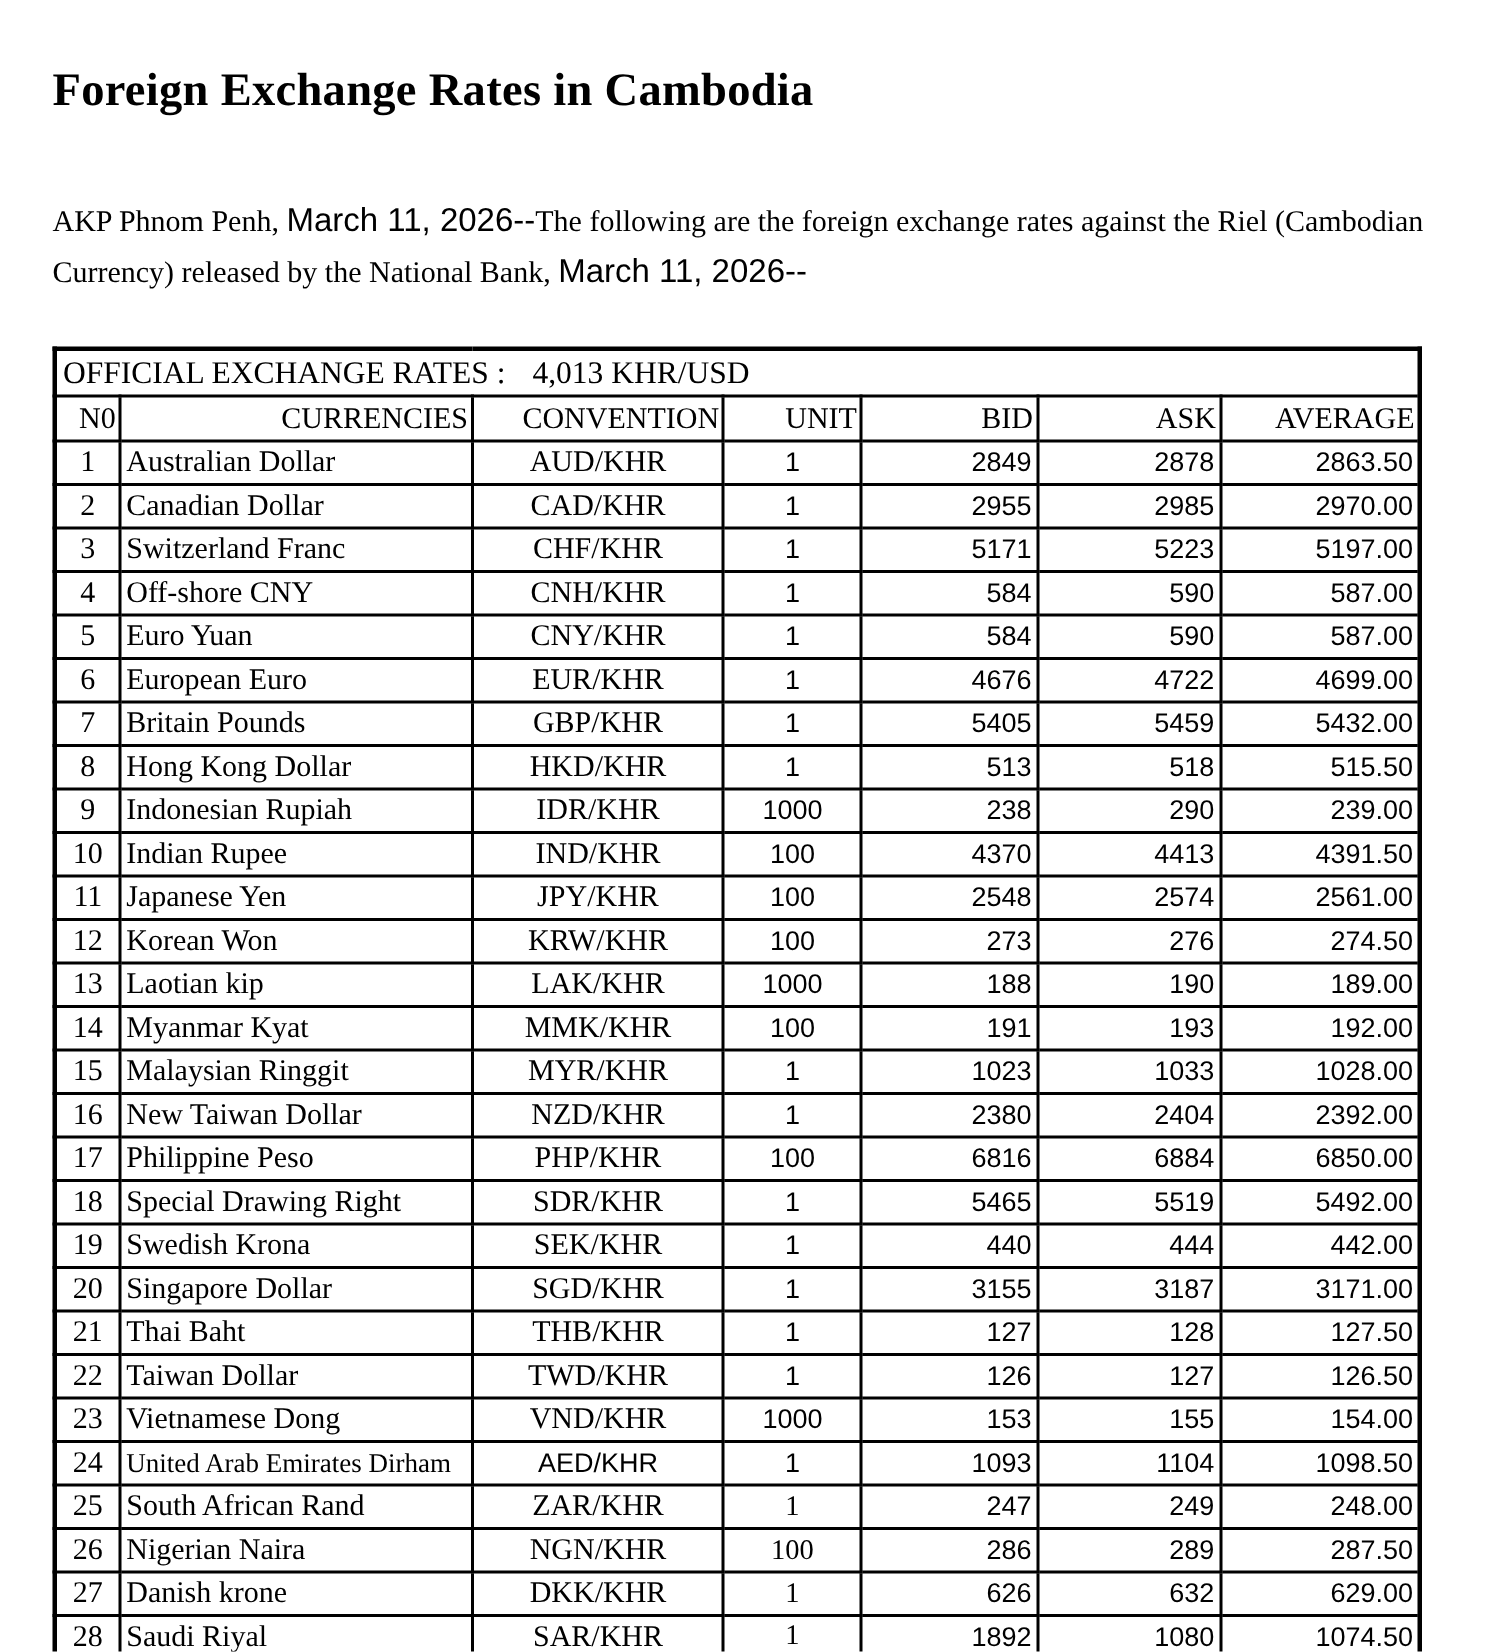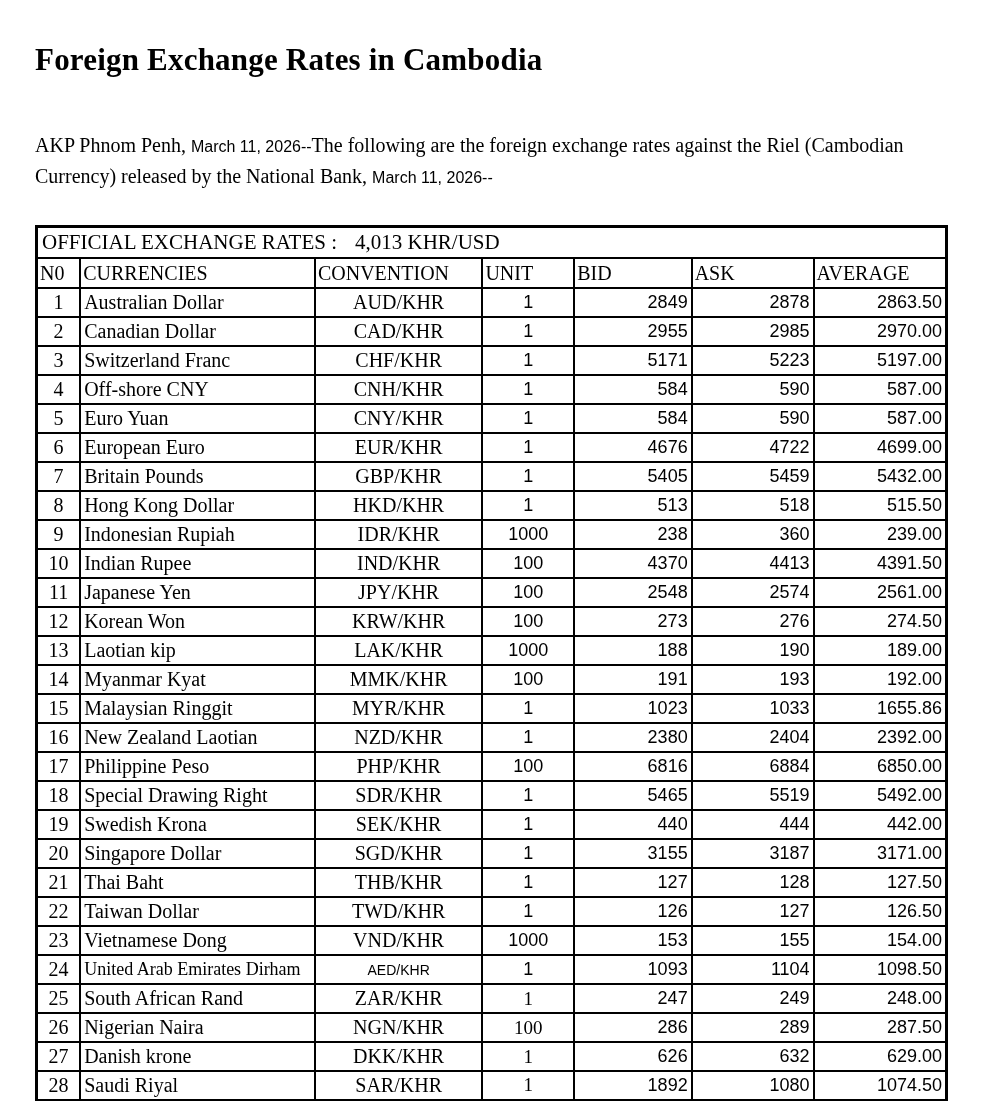--- a/index.html
+++ b/index.html
@@ -22,21 +22,21 @@
     letter-spacing: 0.2px;
     margin-bottom: 0;
   }
   .intro {
     margin-top: 52px;
     font-size: 20px;
     line-height: 1.55;
     width: 930px;
   }
   .intro .seg-serif { font-family: "Liberation Serif", serif; }
-  .intro .seg-sans  { font-family: "Liberation Sans", sans-serif; font-size: 16px; }
+  .intro .seg-sans  { font-family: "Liberation Sans", sans-serif; font-size: 22px; }
 
   table.rates {
     margin-top: 33px;
     width: 913px;
     border-collapse: collapse;
     table-layout: fixed;
   }
   table.rates, table.rates td, table.rates th {
     border: 2px solid #000000;
   }
@@ -49,41 +49,41 @@
     padding: 2px 4px;
     text-align: left;
     font-weight: normal;
     height: 29px;
   }
   .banner-value { margin-left: 18px; }
 
   th.col-h {
     font-weight: normal;
     font-size: 20px;
-    text-align: left;
+    text-align: right;
     height: 30px;
     padding: 1px 2px;
   }
 
   tr.data-row { height: 29px; }
   td.cell { padding: 1px 3px; font-size: 20px; }
   td.cell-no         { text-align: center; }
   td.cell-currency   { text-align: left; }
   td.cell-convention { text-align: center; margin-left: 22px; }
   td.cell-unit       { text-align: center; font-family: "Liberation Sans", sans-serif; font-size: 18px; }
   td.cell-bid, td.cell-ask, td.cell-average {
     text-align: right;
     font-family: "Liberation Sans", sans-serif;
     font-size: 18px;
     padding-right: 3px;
   }
 
   
   tr.variant-uae td.cell-currency   { font-size: 18px; }
-  tr.variant-uae td.cell-convention { font-family: "Liberation Sans", sans-serif; font-size: 14px; }
+  tr.variant-uae td.cell-convention { font-family: "Liberation Sans", sans-serif; font-size: 18px; }
 
   
   tr.variant-serifUnit td.cell-unit { font-family: "Liberation Serif", serif; font-size: 19px; }
 </style>
 </head>
 <body>
 
 <div class="page">
 
   <h1 class="page-title">Foreign Exchange Rates in Cambodia</h1>
@@ -186,21 +186,21 @@
           <td class="cell cell-bid">513</td>
           <td class="cell cell-ask">518</td>
           <td class="cell cell-average">515.50</td>
         </tr>
         <tr class="data-row">
           <td class="cell cell-no">9</td>
           <td class="cell cell-currency">Indonesian Rupiah</td>
           <td class="cell cell-convention">IDR/KHR</td>
           <td class="cell cell-unit">1000</td>
           <td class="cell cell-bid">238</td>
-          <td class="cell cell-ask">360</td>
+          <td class="cell cell-ask">290</td>
           <td class="cell cell-average">239.00</td>
         </tr>
         <tr class="data-row">
           <td class="cell cell-no">10</td>
           <td class="cell cell-currency">Indian Rupee</td>
           <td class="cell cell-convention">IND/KHR</td>
           <td class="cell cell-unit">100</td>
           <td class="cell cell-bid">4370</td>
           <td class="cell cell-ask">4413</td>
           <td class="cell cell-average">4391.50</td>
@@ -241,25 +241,25 @@
           <td class="cell cell-ask">193</td>
           <td class="cell cell-average">192.00</td>
         </tr>
         <tr class="data-row">
           <td class="cell cell-no">15</td>
           <td class="cell cell-currency">Malaysian Ringgit</td>
           <td class="cell cell-convention">MYR/KHR</td>
           <td class="cell cell-unit">1</td>
           <td class="cell cell-bid">1023</td>
           <td class="cell cell-ask">1033</td>
-          <td class="cell cell-average">1655.86</td>
+          <td class="cell cell-average">1028.00</td>
         </tr>
         <tr class="data-row">
           <td class="cell cell-no">16</td>
-          <td class="cell cell-currency">New Zealand Laotian</td>
+          <td class="cell cell-currency">New Taiwan Dollar</td>
           <td class="cell cell-convention">NZD/KHR</td>
           <td class="cell cell-unit">1</td>
           <td class="cell cell-bid">2380</td>
           <td class="cell cell-ask">2404</td>
           <td class="cell cell-average">2392.00</td>
         </tr>
         <tr class="data-row">
           <td class="cell cell-no">17</td>
           <td class="cell cell-currency">Philippine Peso</td>
           <td class="cell cell-convention">PHP/KHR</td>

